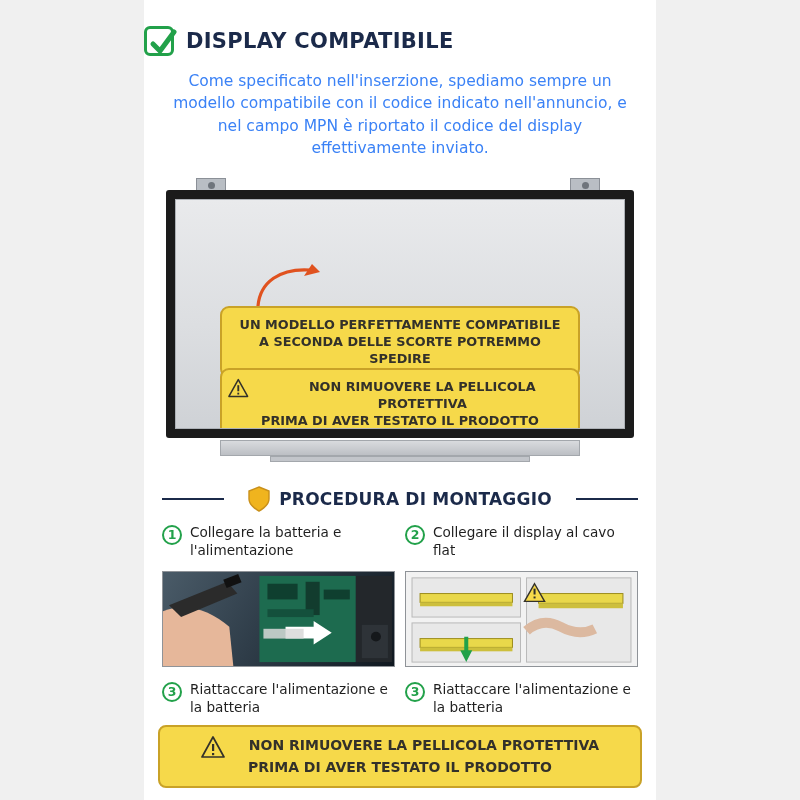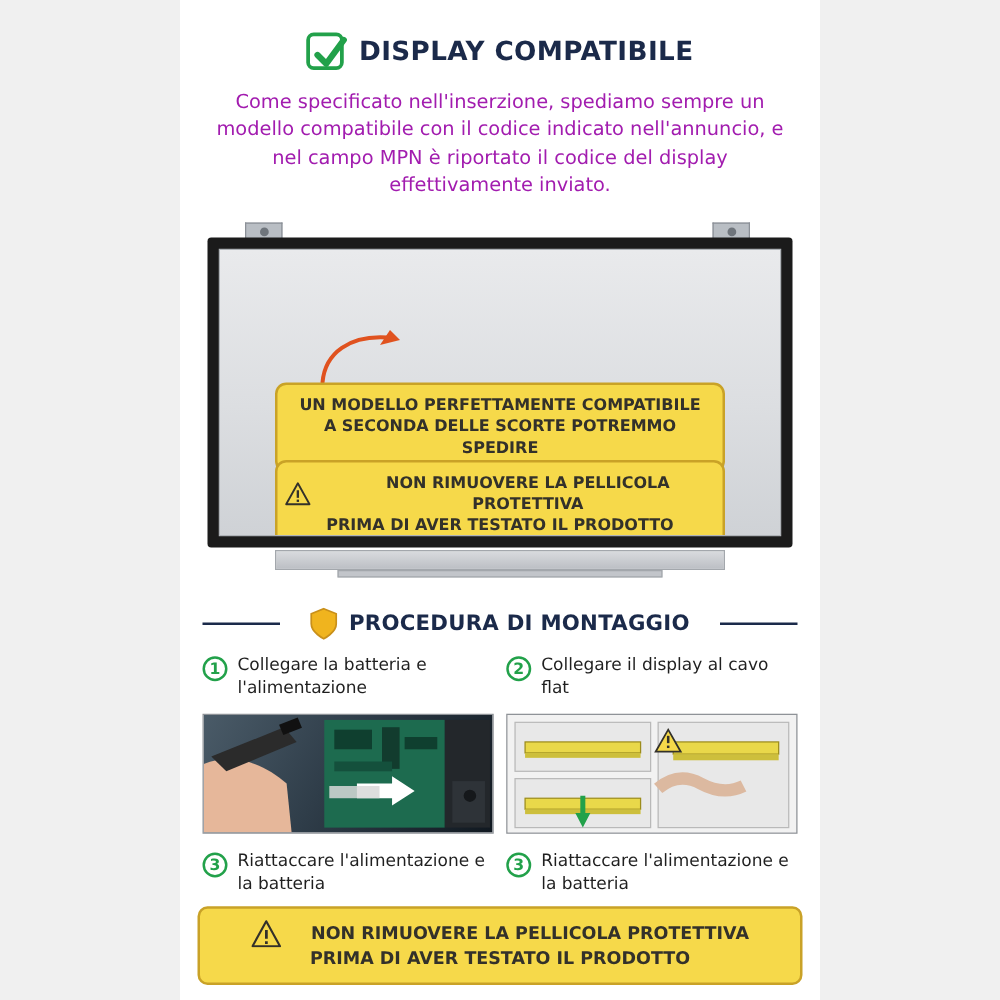--- a/index.html
+++ b/index.html
@@ -23,21 +23,21 @@
   }
   .side-left, .side-right {
     position: absolute; top: 0; height: 800px; width: 144px;
     background: #f0f0f0;
   }
   .side-left { left: 0; }
   .side-right { right: 0; }
 
   
   .header-row {
-    display: flex; align-items: center; justify-content: center;
+    display: flex; align-items: center; 
     gap: 12px;
     padding-top: 26px;
   }
   .check-box {
     width: 30px; height: 30px;
     border: 3px solid #22a14a;
     border-radius: 6px;
     position: relative;
     flex: 0 0 auto;
   }
@@ -46,21 +46,21 @@
     font-size: 21px;
     font-weight: bold;
     color: #1b2a4a;
     letter-spacing: .3px;
   }
   .intro {
     margin: 14px 26px 0 26px;
     text-align: center;
     font-size: 15.5px;
     line-height: 1.45;
-    color: #a21caf;
+    color: #3b82f6;
   }
 
   
   .display-wrap {
     position: relative;
     margin: 18px 14px 0 14px;
     height: 290px;
   }
   .tab {
     position: absolute;
@@ -100,21 +100,21 @@
     border-radius: 9px;
     text-align: center;
     color: #33312a;
     font-weight: bold;
     font-size: 12.8px;
     line-height: 1.35;
     padding: 8px 6px;
   }
   .callout.one { top: 106px; }
   .callout.two { top: 168px; }
-  .warn-line { display: flex; align-items: center; justify-content: center; gap: 24px; }
+  .warn-line { display: flex; align-items: flex-start; justify-content: center; gap: 24px; }
   .stand {
     position: absolute;
     left: 62px; right: 62px; top: 262px; height: 16px;
     background: linear-gradient(180deg,#d9dbde,#bcbfc4);
     border: 1px solid #a3a7ac;
   }
   .stand-bar {
     position: absolute;
     left: 112px; right: 112px; top: 278px; height: 6px;
     background: #c2c5ca; border: 1px solid #a3a7ac;

